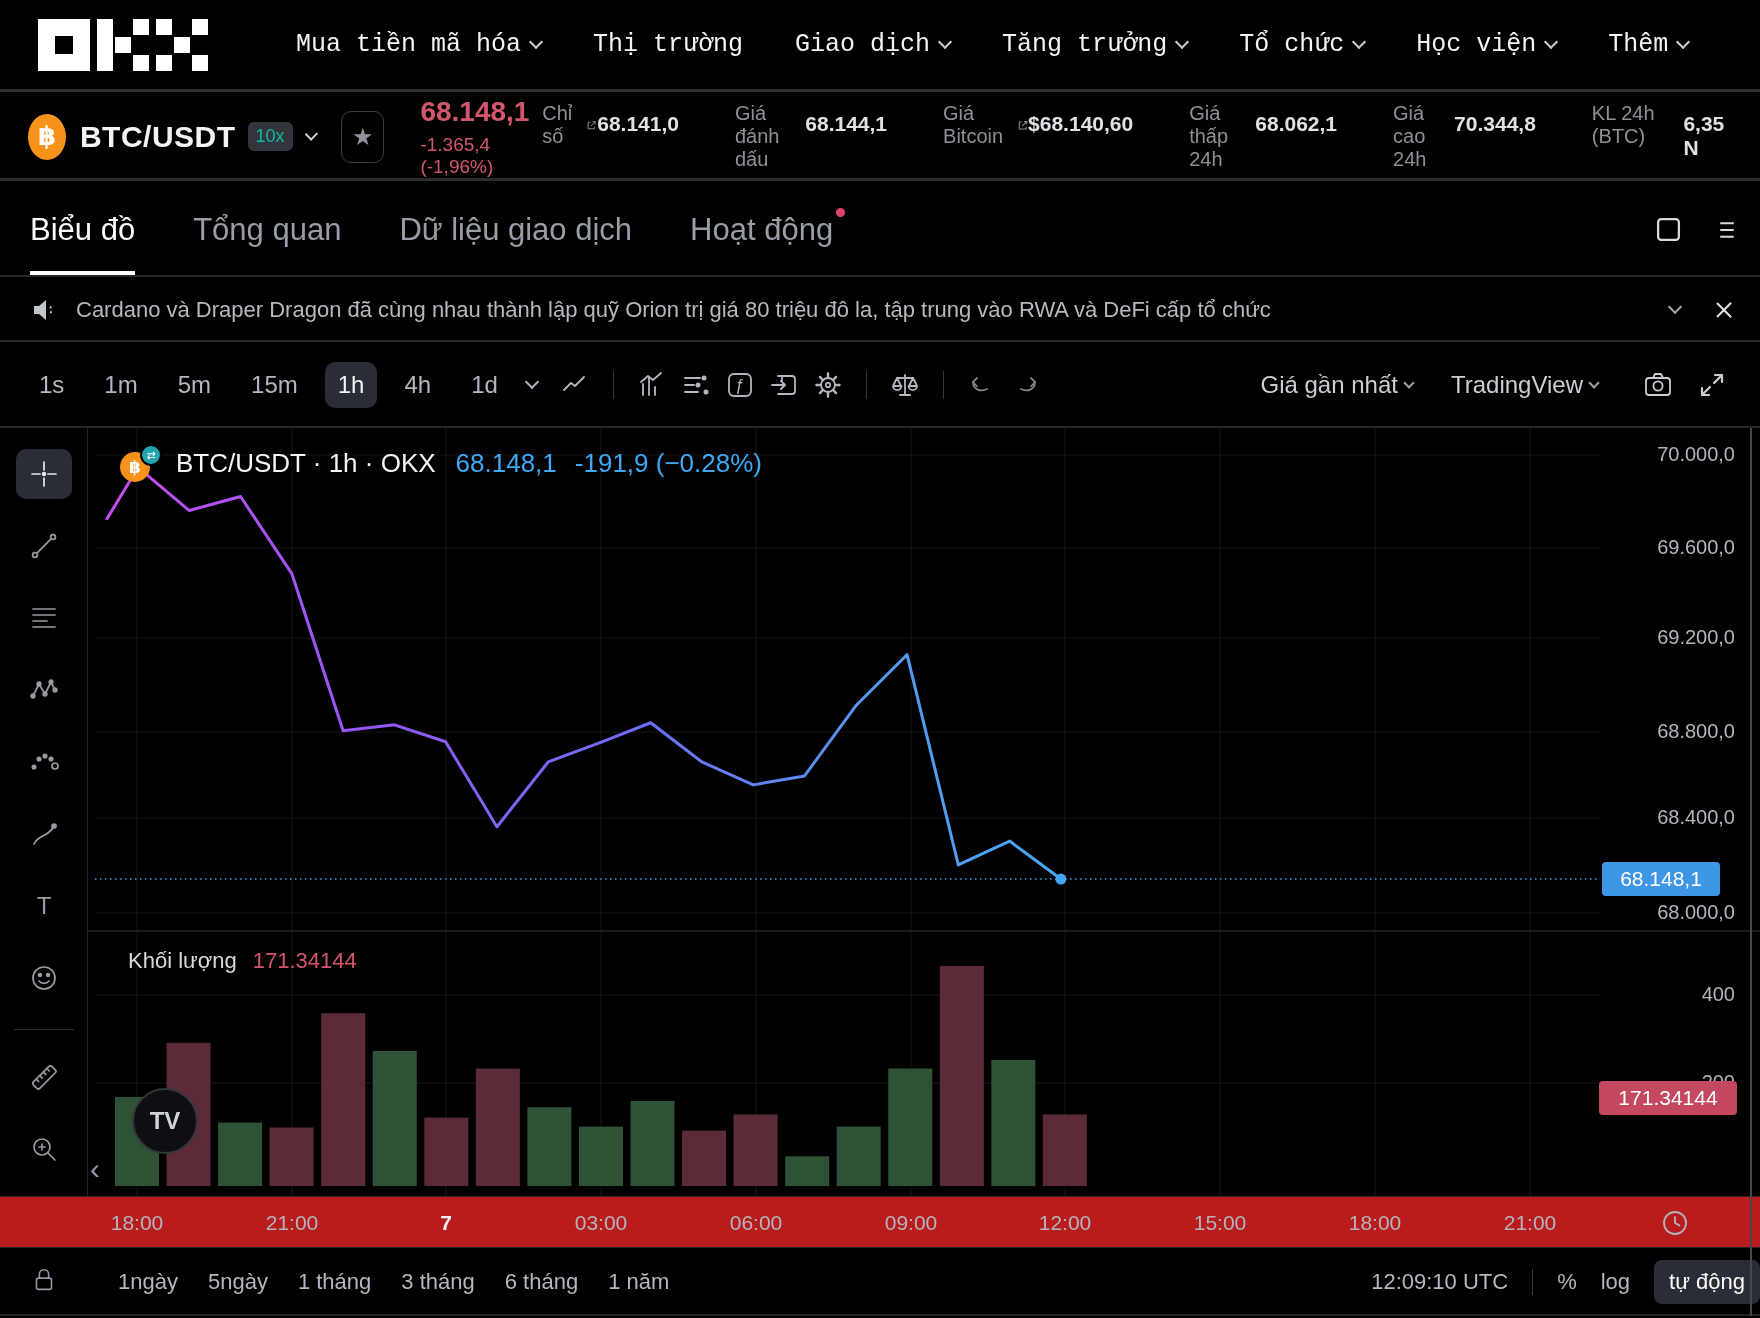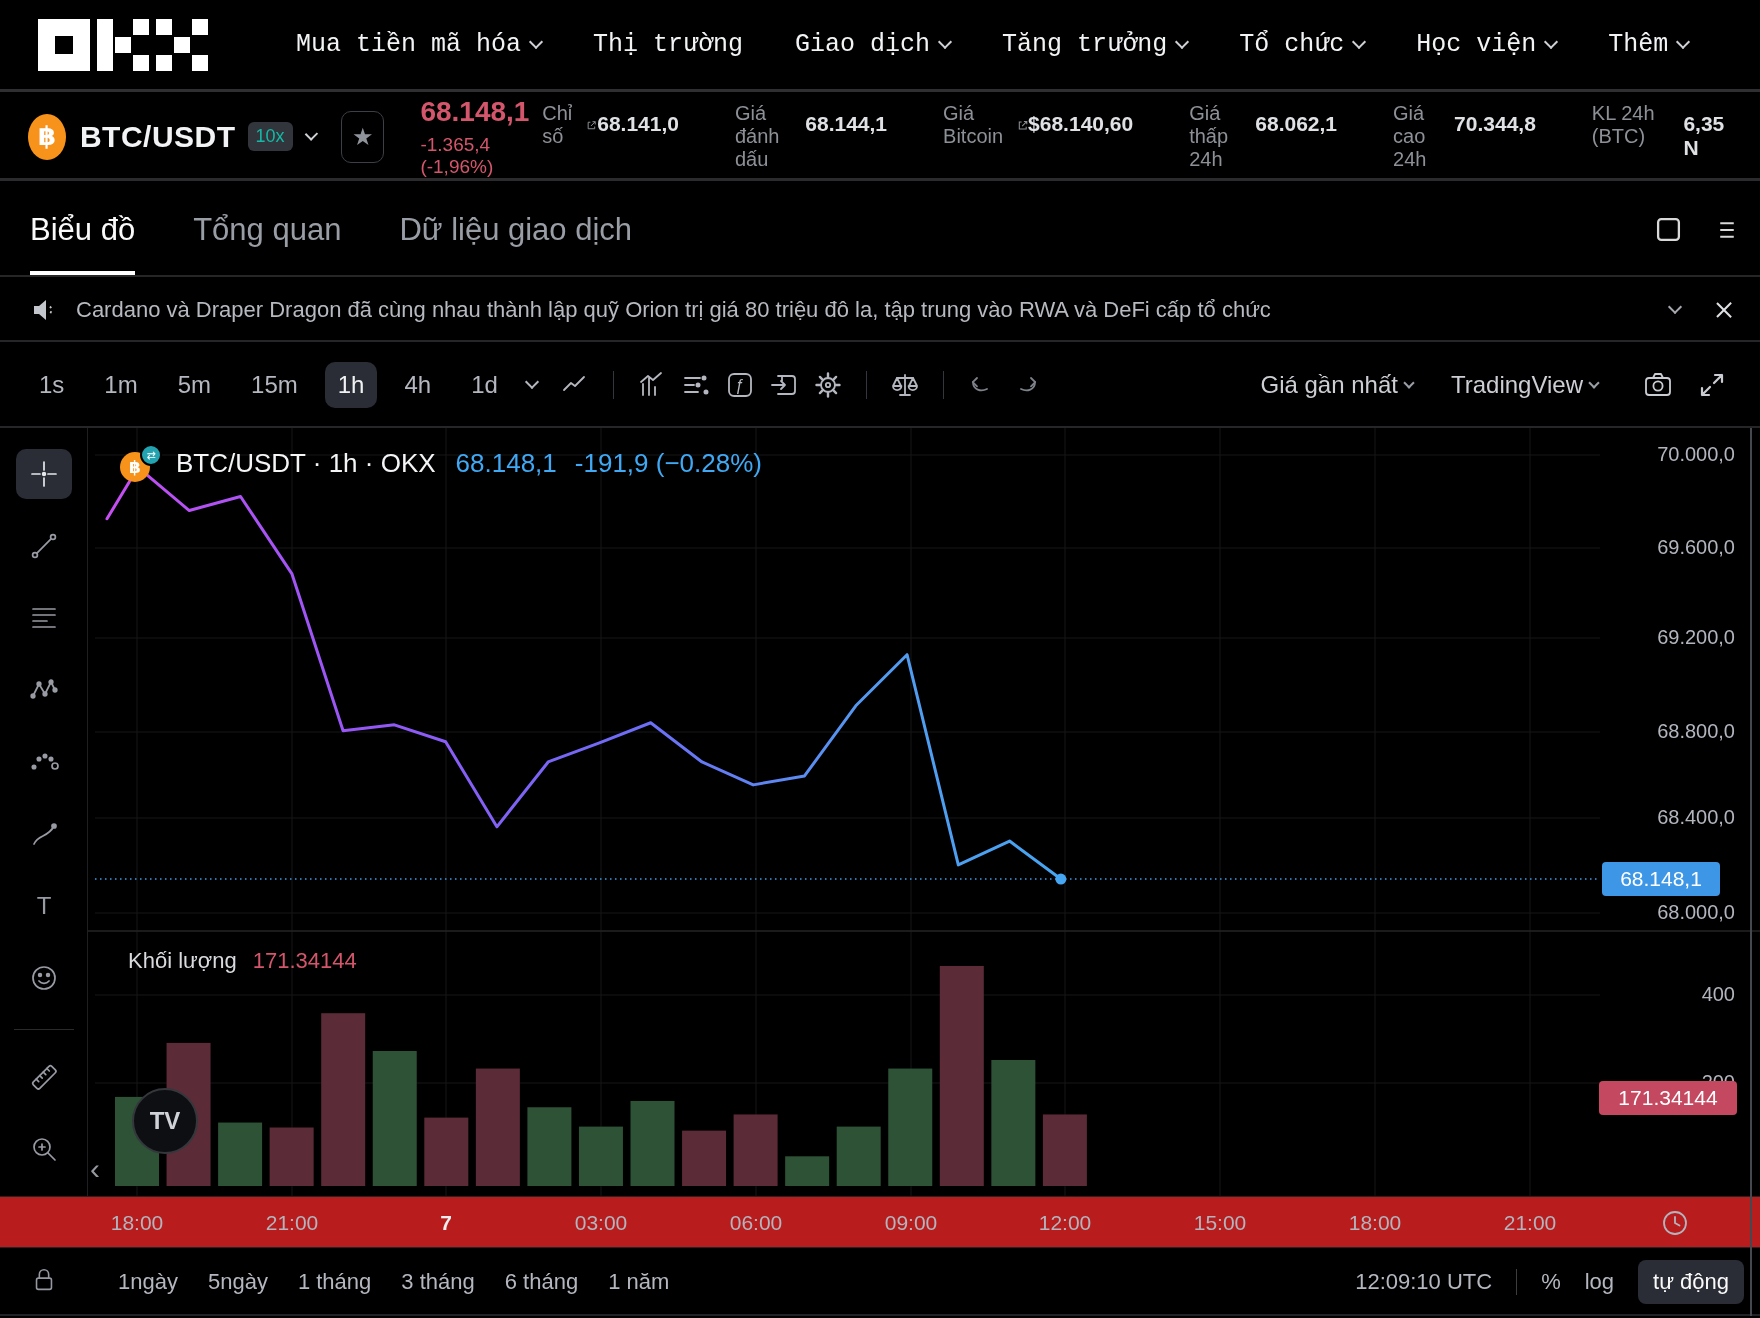--- a/index.html
+++ b/index.html
@@ -106,21 +106,21 @@
   .axclock { position:absolute; left:1660px; top:11px; cursor:pointer; }
   .axclock svg { stroke:#b2b5be; fill:none; stroke-width:1.8; stroke-linecap:round; }
 
   
   .chartfooter { position:absolute; left:0; top:1249px; width:1760px; height:67px; display:flex; align-items:center;
                  background:#000; border-bottom:2px solid #232325; }
   .f-lock { margin-left:30px; }
   .f-lock svg { stroke:#9598a1; fill:none; stroke-width:1.7; }
   .ranges { display:flex; align-items:center; gap:30px; margin-left:60px; }
   .ranges span { color:#b4b7bf; font-size:22px; cursor:pointer; }
-  .f-right { margin-left:auto; display:flex; align-items:center; gap:24px; padding-right:16px; }
+  .f-right { margin-left:auto; display:flex; align-items:center; gap:24px; }
   .f-utc { color:#b4b7bf; font-size:22px; cursor:pointer; }
   .f-div { width:1px; height:26px; background:#3a3d42; }
   .f-pct,.f-log { color:#b4b7bf; font-size:22px; cursor:pointer; }
   .f-auto { background:#2a2d35; color:#fafafa; font-size:22px; border-radius:8px; padding:9px 15px; cursor:pointer; }
 
   .rightedge { position:absolute; left:1750px; top:428px; width:2px; height:888px; background:#45484f; z-index:7; }
 
   .xicon { position:relative; width:20px; height:20px; cursor:pointer; }
   .xicon::before,.xicon::after { content:""; position:absolute; left:9px; top:0; width:2.4px; height:20px; background:#dfe1e5; }
   .xicon::before { transform:rotate(45deg); } .xicon::after { transform:rotate(-45deg); }
@@ -238,20 +238,24 @@
 
   <div class="tabrow">
     <div class="tab active">
         <span>Biểu đồ</span>
       </div>
     <div class="tab">
         <span>Tổng quan</span>
       </div>
     <div class="tab">
         <span>Dữ liệu giao dịch</span>
+      </div>
+    <div class="tab">
+        <span>Hoạt động</span>
+        <span class="tabdot"></span>
       </div>
     <div class="tabrow-icons">
       <svg width="27" height="27" viewBox="0 0 26 26">
           <rect x="3" y="3" width="20" height="20" rx="3" stroke="#d8d8d8" stroke-width="2.2" fill="none"></rect>
         </svg>
       <svg width="22" height="26" viewBox="0 0 26 26">
           <path d="M5 5h16M5 13h16M5 21h16" stroke="#d8d8d8" stroke-width="2.4"></path>
         </svg>
     </div>
   </div>

